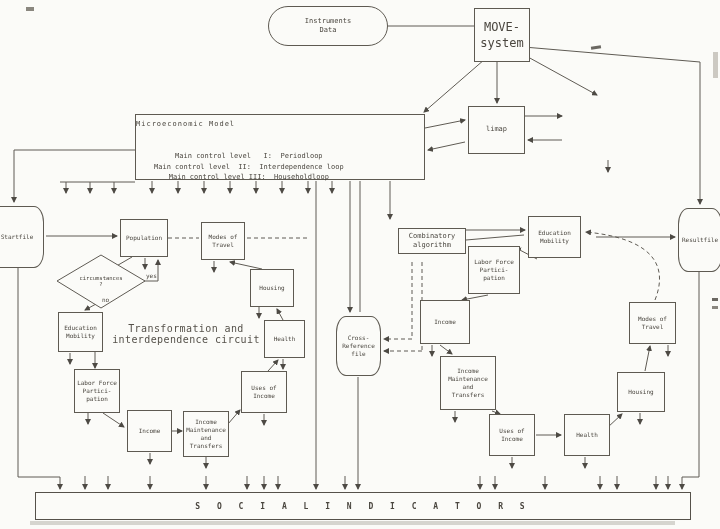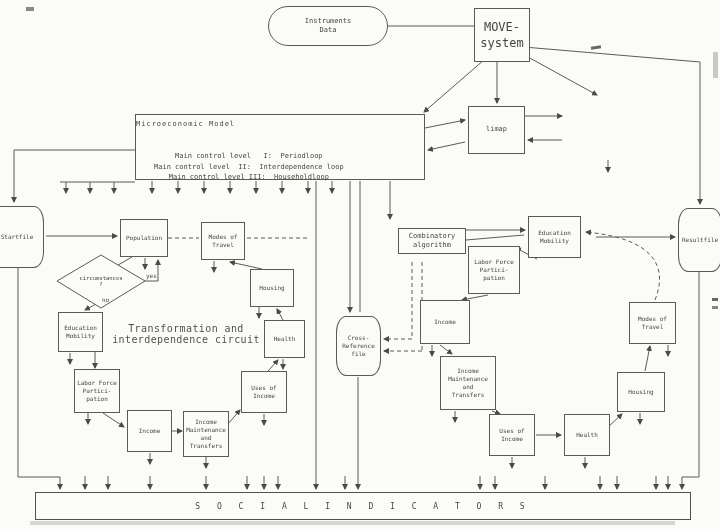--- a/index.html
+++ b/index.html
@@ -10,21 +10,21 @@
         line-height:1.35;white-space:pre-line;z-index:2;padding:1px;box-sizing:border-box;}
   .plain{position:absolute;background:transparent;border:none;display:flex;align-items:center;
         justify-content:center;text-align:center;white-space:pre-line;z-index:2;}
   .drum{border-radius:10px / 16px;}
   .stadium{border-radius:20px;}
   .caption{font-size:10px;letter-spacing:.4px;color:#55514a;}
   .modeltitle{position:absolute;left:0;right:0;top:5px;text-align:left;font-size:7px;letter-spacing:1px;}
   .modellevels{position:absolute;left:18px;top:20px;font-size:7px;line-height:1.5;white-space:pre;margin-top:16px;}
   .social{position:absolute;left:35px;top:492px;width:654px;height:26px;border:1px solid #55514a;
         display:flex;align-items:center;justify-content:center;font-size:8px;letter-spacing:6px;
-        font-weight:normal;z-index:2;background:#fbfbf8;}
+        font-weight:bold;z-index:2;background:#fbfbf8;}
   .tinylabel{font-size:6px;}
   .yn{position:absolute;font-size:6px;z-index:3;}
   svg.wires{position:absolute;left:0;top:0;z-index:1;}
   .smudge{position:absolute;z-index:0;}
   .art{position:absolute;z-index:3;}
 </style>
 </head>
 <body>
 
 <div class="page">

